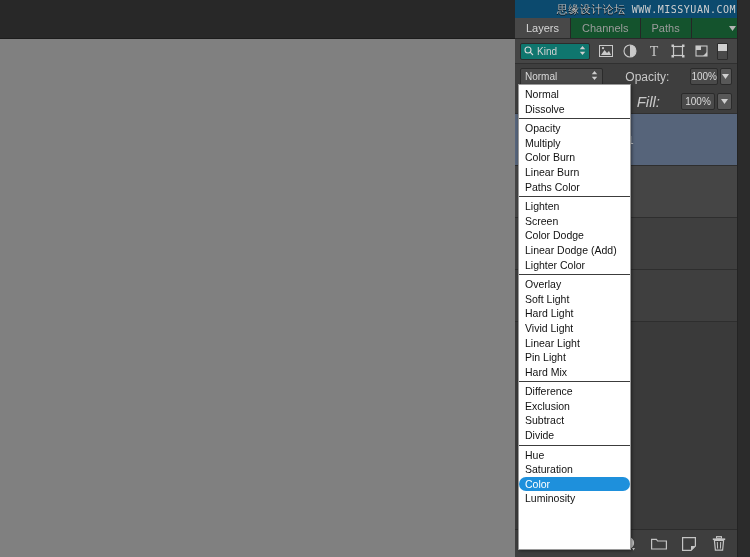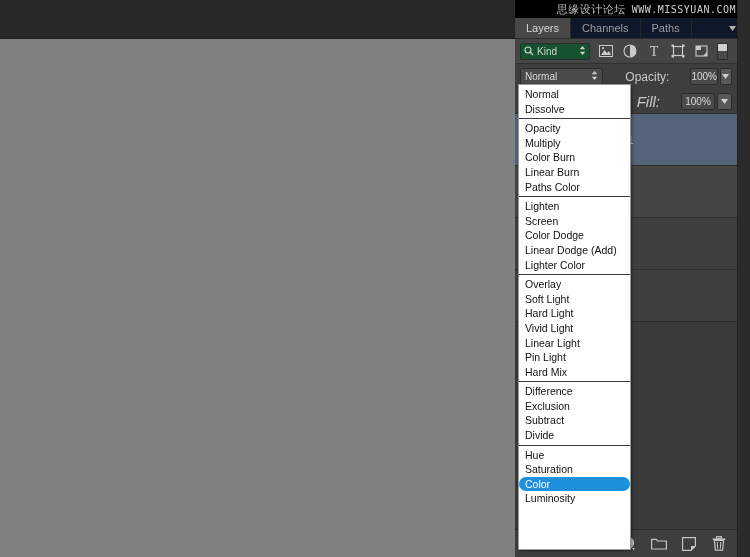--- a/index.html
+++ b/index.html
@@ -29,40 +29,39 @@
   }
   .dock-right-rail {
     position: absolute; right: 0; top: 0; width: 13px; height: 557px;
     background: #2b2b2b;
     border-left: 1px solid #232323;
   }
 
   
   .watermark-strip {
     position: absolute; left: 0; top: 0; width: 235px; height: 18px;
-    background: #000000;
+    background: #0c4a6e;
     display: flex; align-items: center; justify-content: flex-end;
     padding-right: 14px; gap: 6px;
     overflow: hidden;
-    text-decoration: underline;
   }
   .wm-cn {
     font-size: 11px; color: #b9b9b9; letter-spacing: .5px;
     font-family: "DejaVu Sans", sans-serif;
     text-shadow: 0 1px 0 #111;
   }
   .wm-en {
     font-size: 10px; color: #cfcfcf; letter-spacing: .5px;
     font-family: "DejaVu Sans Mono", monospace;
   }
 
   
   .panel-tabs {
     position: absolute; left: 0; top: 18px; width: 222px; height: 21px;
-    background: #0f172a;
+    background: #14532d;
     display: flex; align-items: stretch;
     border-bottom: 1px solid #2a2a2a;
   }
   .tab {
     padding: 0 11px;
     display: flex; align-items: center;
     font-size: 11px; color: #9c9c9c;
     border-right: 1px solid #262626;
     cursor: default;
   }
@@ -76,21 +75,21 @@
   
   .filter-row {
     position: absolute; left: 0; top: 39px; width: 222px; height: 25px;
     background: #454545;
     display: flex; align-items: center;
     padding: 0 5px; gap: 7px;
     border-bottom: 1px solid #303030;
   }
   .kind-select {
     width: 70px; height: 17px;
-    background: #14532d;
+    background: #0f766e;
     border: 1px solid #2c2c2c;
     border-radius: 2px;
     display: flex; align-items: center;
     padding: 0 3px; gap: 3px;
     cursor: default;
   }
   .kind-label { font-size: 10px; color: #d0d0d0; flex: 1; }
   .mini-icon-btn { width: 17px; height: 17px; display: flex; align-items: center; justify-content: center; cursor: default; }
   .toggle-pill {
     width: 11px; height: 17px; border-radius: 1px;

